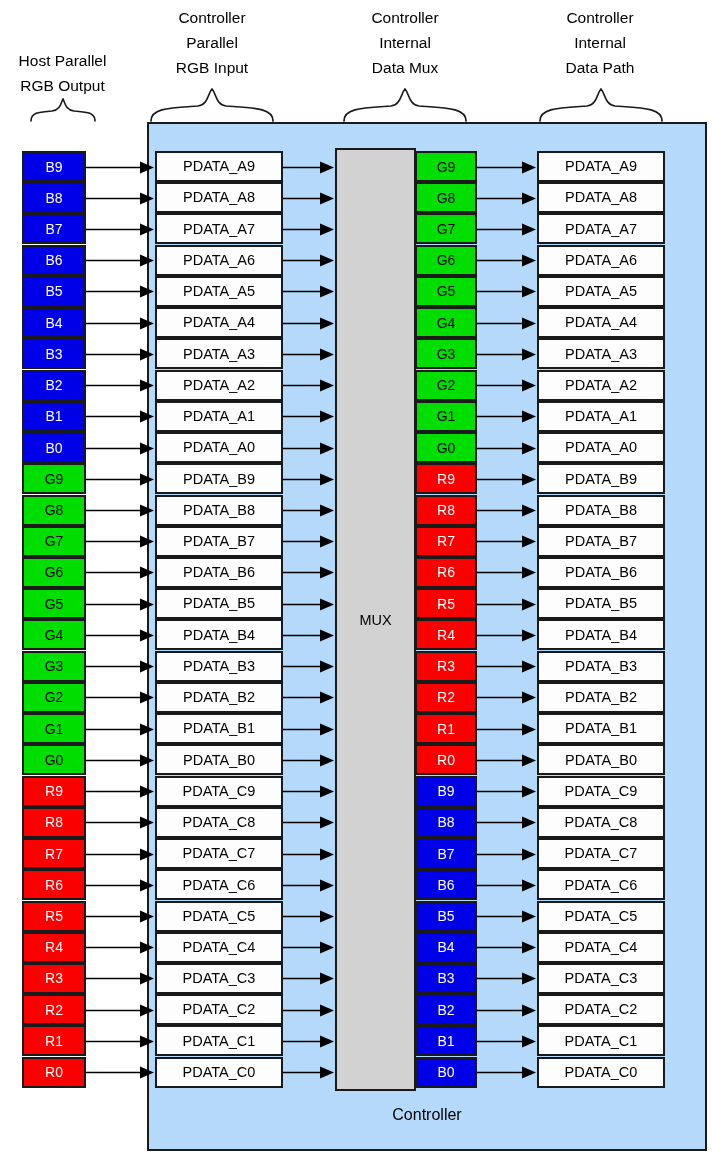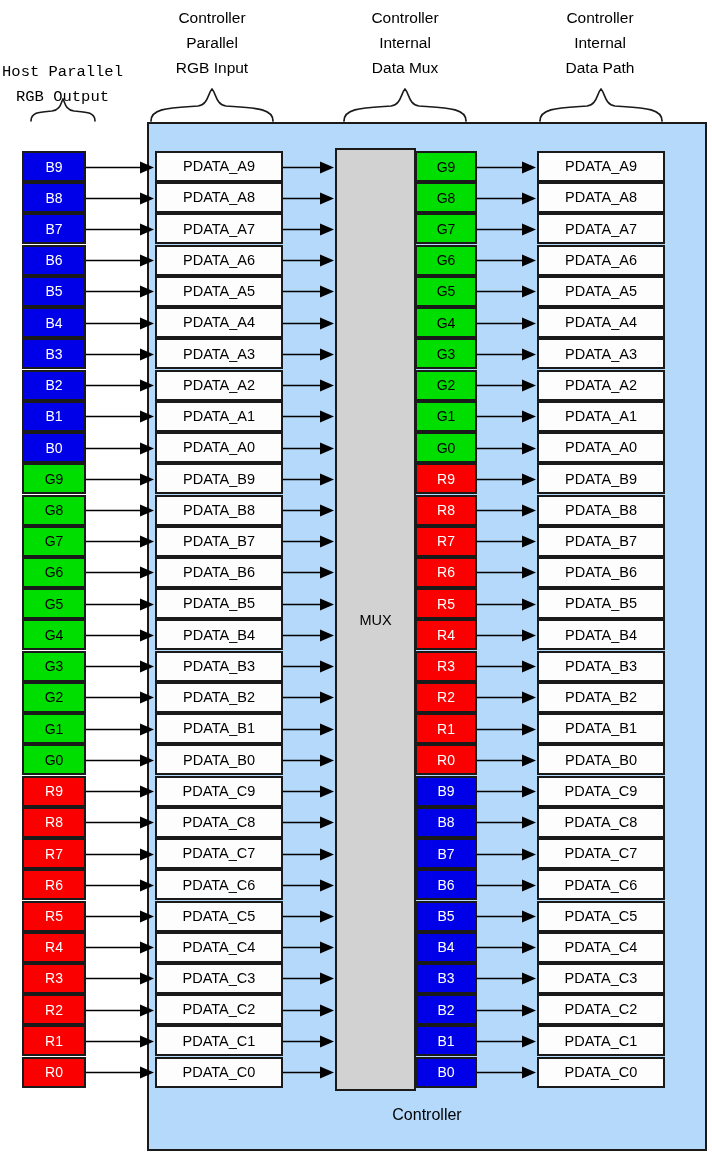--- a/index.html
+++ b/index.html
@@ -50,21 +50,21 @@
     display:flex;align-items:center;justify-content:center;
     font-size:14.5px;color:#000;
   }
 
   
   #arrow-layer{position:absolute;left:0;top:0;width:712px;height:1153px;pointer-events:none;}
 </style>
 </head>
 <body>
 
-<div class="hdr" style="left:0px;top:60px;width:125px;font-family:Liberation Mono, monospace;">Host Parallel
+<div class="hdr" style="left:0px;top:48px;width:125px;">Host Parallel
 RGB Output</div>
 
 <div class="hdr" style="left:150px;top:5px;width:124px;">Controller
 Parallel
 RGB Input</div>
 
 <div class="hdr" style="left:338px;top:5px;width:134px;">Controller
 Internal
 Data Mux</div>
 

